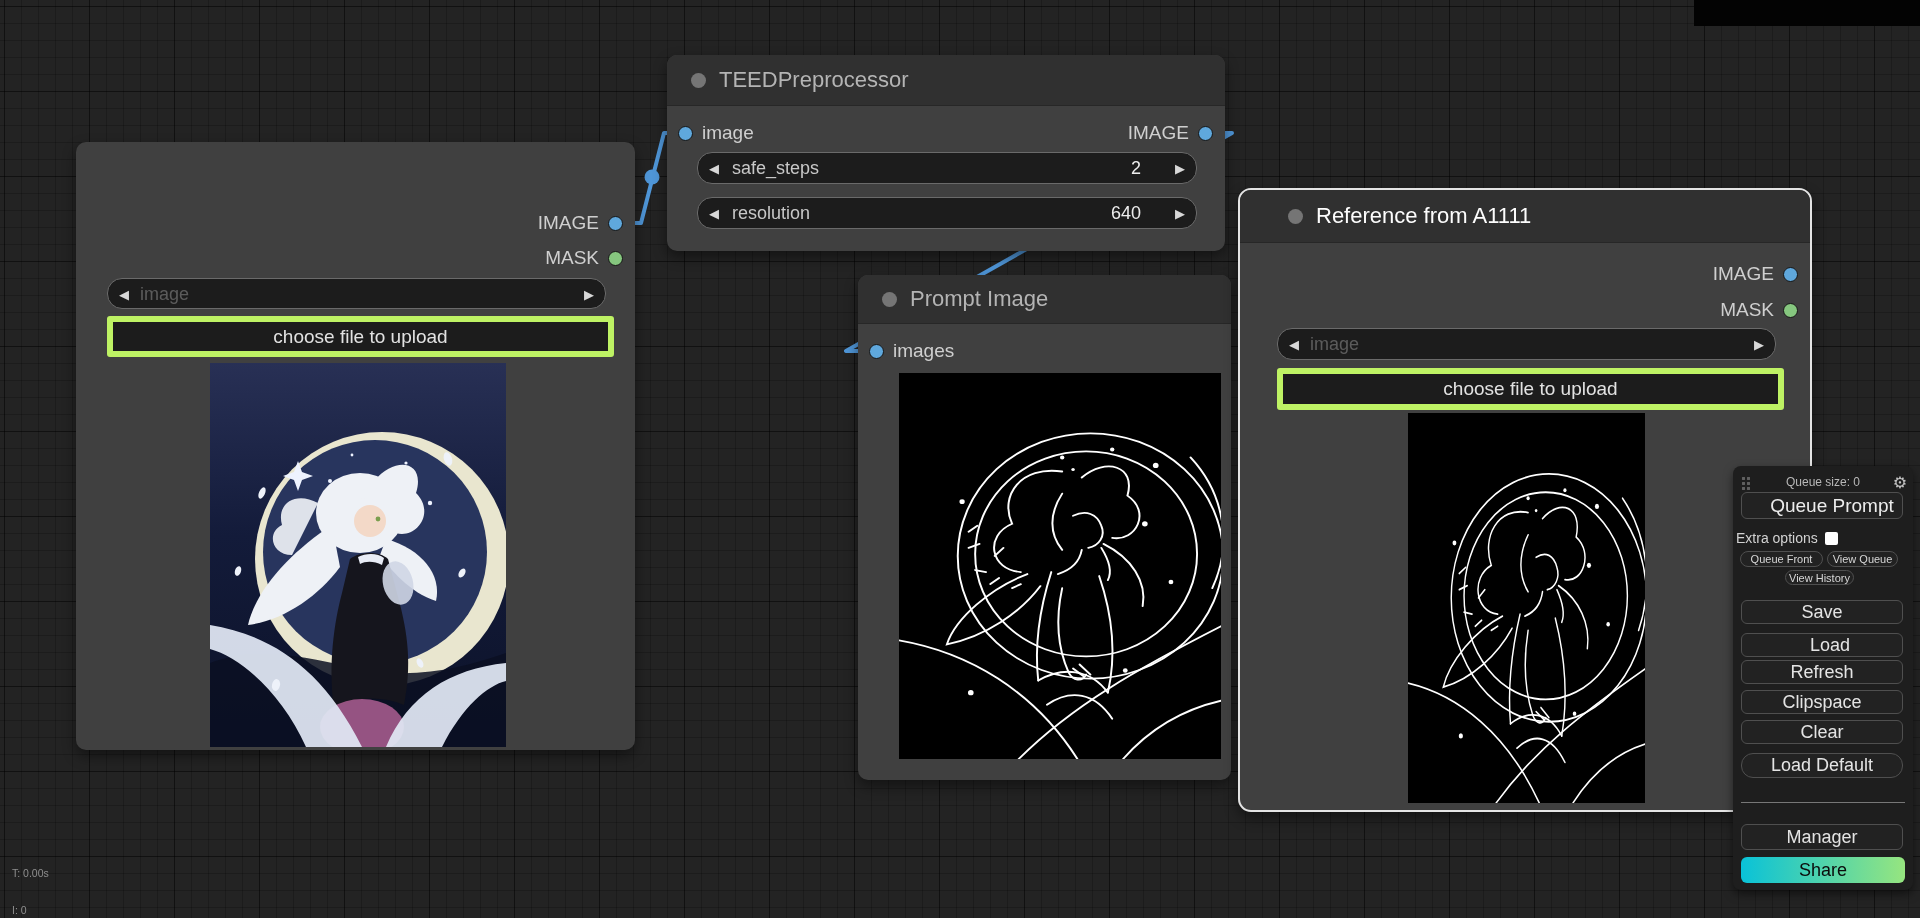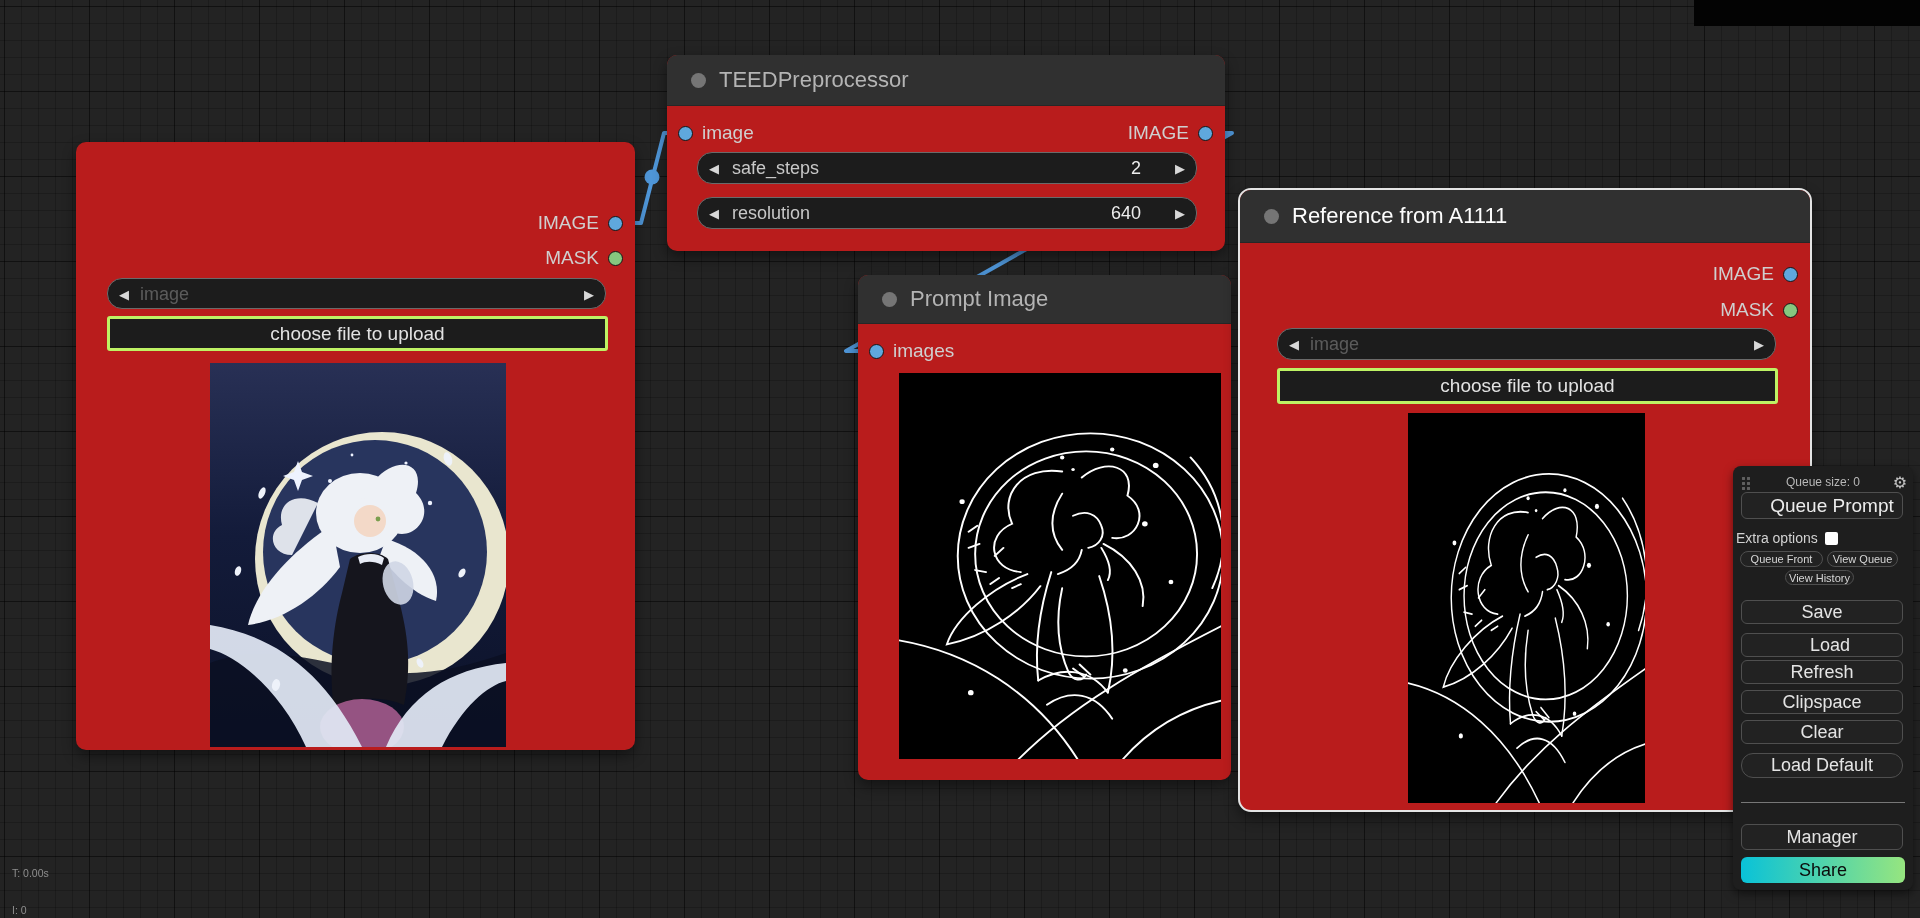--- a/index.html
+++ b/index.html
@@ -11,27 +11,27 @@
       linear-gradient(rgba(0,0,0,.40) 1px, transparent 1px),
       linear-gradient(90deg, rgba(0,0,0,.40) 1px, transparent 1px),
       linear-gradient(rgba(0,0,0,.20) 1px, transparent 1px),
       linear-gradient(90deg, rgba(0,0,0,.20) 1px, transparent 1px);
     background-size:85px 85px,85px 85px,17px 17px,17px 17px;
     background-position:4px 6px;
   }
   .wires{position:absolute;left:0;top:0;z-index:1;pointer-events:none;}
 
   
-  .node{position:absolute;background:#b91c1c;border-radius:10px;z-index:2;
+  .node{position:absolute;background:#404040;border-radius:10px;z-index:2;
         box-shadow:0 6px 14px rgba(0,0,0,.45);}
   .node.selected{border:2px solid #e4e4e4;border-radius:13px;margin:-2px;}
   .nhead{position:absolute;left:0;top:0;right:0;background:#303030;
          border-radius:10px 10px 0 0;border-bottom:1px solid #272727;
          display:flex;align-items:center;}
-  .node.selected .nhead{border-radius:11px 11px 0 0;}
+  .node.selected .nhead{border-radius:11px 11px 0 0;padding-left:24px;}
   .ndot{width:15px;height:15px;border-radius:50%;background:#757575;margin-left:24px;flex:none;}
   .ntitle{margin-left:13px;font-size:22px;color:#b4b4b4;white-space:nowrap;}
   .node.selected .ntitle{color:#fdfdfd;}
 
   .port{position:absolute;display:flex;align-items:center;gap:9px;height:18px;}
   .port.out{right:12px;flex-direction:row;}
   .port.in{left:11px;}
   .plabel{font-size:19px;color:#cfcfcf;line-height:18px;}
   .pdot{width:13px;height:13px;border-radius:50%;border:1.5px solid #161616;flex:none;}
   .pdot.t-image{background:#5fa8dd;}
@@ -44,21 +44,21 @@
   .arr.right{right:11px;}
   .combo-ghost{position:absolute;left:32px;top:50%;transform:translateY(-50%);
        font-size:18px;color:#9a9a9a;opacity:.5;z-index:1;white-space:nowrap;}
   .combo-value{position:absolute;right:28px;top:50%;transform:translateY(-50%);
        font-size:18px;color:#dedede;white-space:nowrap;z-index:2;}
   .wlabel{position:absolute;left:34px;top:50%;transform:translateY(-50%);
        font-size:18px;color:#c8c8c8;z-index:2;white-space:nowrap;}
   .wvalue{position:absolute;right:55px;top:50%;transform:translateY(-50%);
        font-size:18px;color:#ededed;z-index:2;}
 
-  .upload-btn{position:absolute;background:#1c1c1c;border:3px solid #bef264;border-radius:3px;
+  .upload-btn{position:absolute;background:#1c1c1c;border:6px solid #bef264;border-radius:3px;
        color:#e2e2e2;font-size:19px;display:flex;align-items:center;justify-content:center;
        cursor:pointer;}
   .imgbox{position:absolute;background:#000;overflow:hidden;}
   .imgbox svg{display:block;width:100%;height:100%;}
 
   
   .menu{position:absolute;left:1733px;top:466px;width:180px;height:424px;z-index:10;
         background:#1e1e1e;border-radius:8px;box-shadow:0 4px 10px rgba(0,0,0,.5);}
   .menu-row1{position:absolute;left:0;right:0;top:8px;height:18px;}
   .drag-handle{position:absolute;left:8px;top:2px;width:9px;height:14px;

